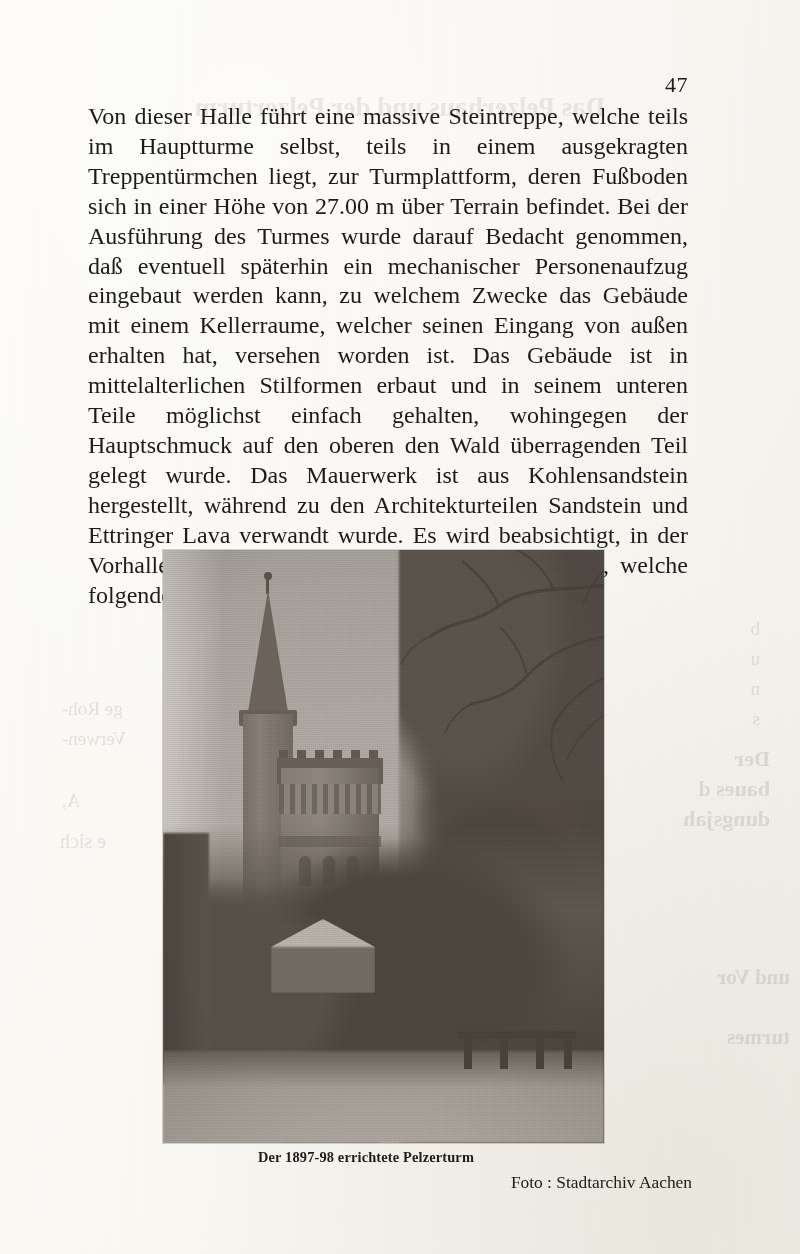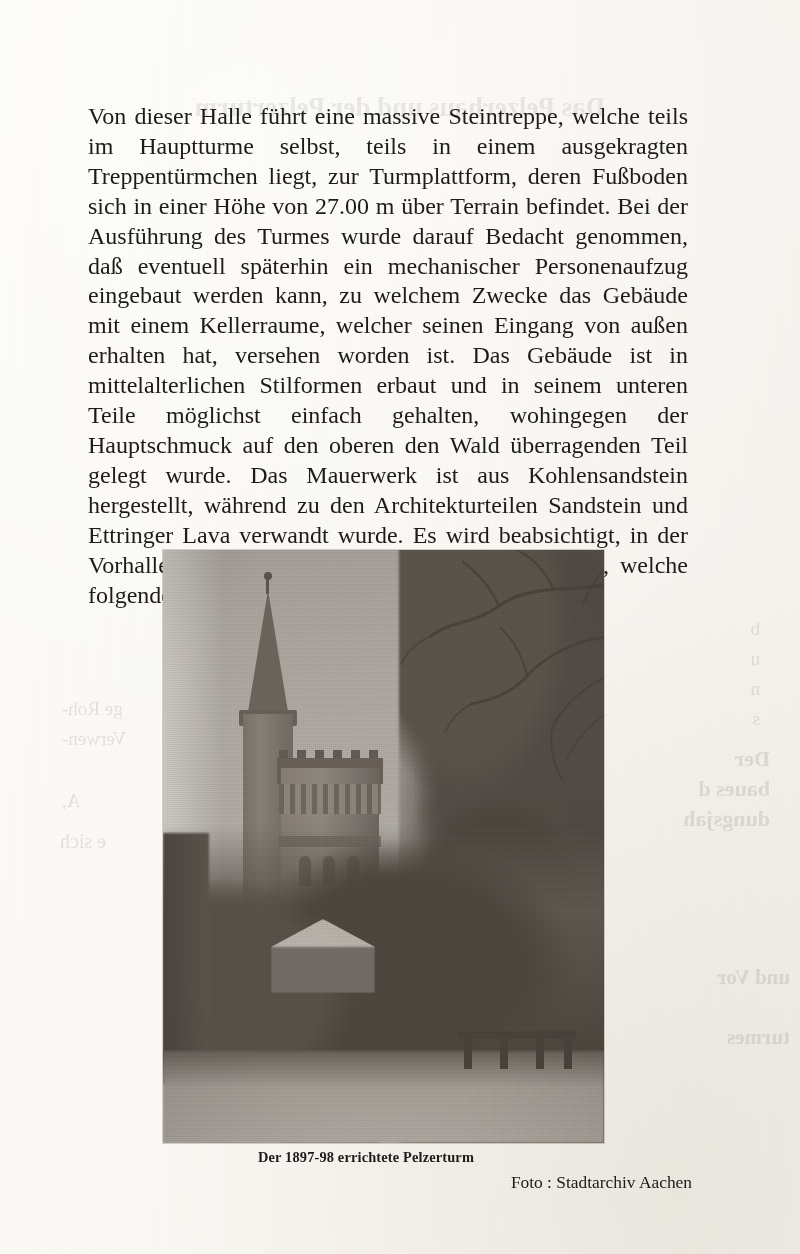--- a/index.html
+++ b/index.html
@@ -276,20 +276,21 @@
   <div class="bleed bleed-right">b</div>
   <div class="bleed bleed-right" style="top:644px">u</div>
   <div class="bleed bleed-right" style="top:674px">n</div>
   <div class="bleed bleed-right" style="top:704px">s</div>
   <div class="bleed bleed-right-b">Der</div>
   <div class="bleed bleed-right-b" style="top:774px">baues d</div>
   <div class="bleed bleed-right-b" style="top:804px">dungsjah</div>
   <div class="bleed bleed-far-right">und Vor</div>
   <div class="bleed bleed-far-right" style="top:1022px">turmes</div>
 
+  <div class="folio">47</div>
 
   <div class="body-text">
     <p>Von dieser Halle führt eine massive Steintreppe, welche teils im Hauptturme selbst, teils in einem ausgekragten Treppentürmchen liegt, zur Turmplattform, deren Fußboden sich in einer Höhe von 27.00 m über Terrain befindet. Bei der Ausführung des Turmes wurde darauf Bedacht genommen, daß eventuell späterhin ein mechanischer Personenaufzug eingebaut werden kann, zu welchem Zwecke das Gebäude mit einem Kellerraume, welcher seinen Eingang von außen erhalten hat, versehen worden ist. Das Gebäude ist in mittelalterlichen Stilformen erbaut und in seinem unteren Teile möglichst einfach gehalten, wohingegen der Hauptschmuck auf den oberen den Wald überragenden Teil gelegt wurde. Das Mauerwerk ist aus Kohlensandstein hergestellt, während zu den Architekturteilen Sandstein und Ettringer Lava verwandt wurde. Es wird beabsichtigt, in der Vorhalle demnächst zwei Bronzetafeln anzubringen, welche folgende Inschriften erhalten sollen :</p>
   </div>
 
   <figure class="plate" style="margin:0">
     <div class="plate-inner">
       <div class="sky"></div>
       <div class="flare-left"></div>
 

